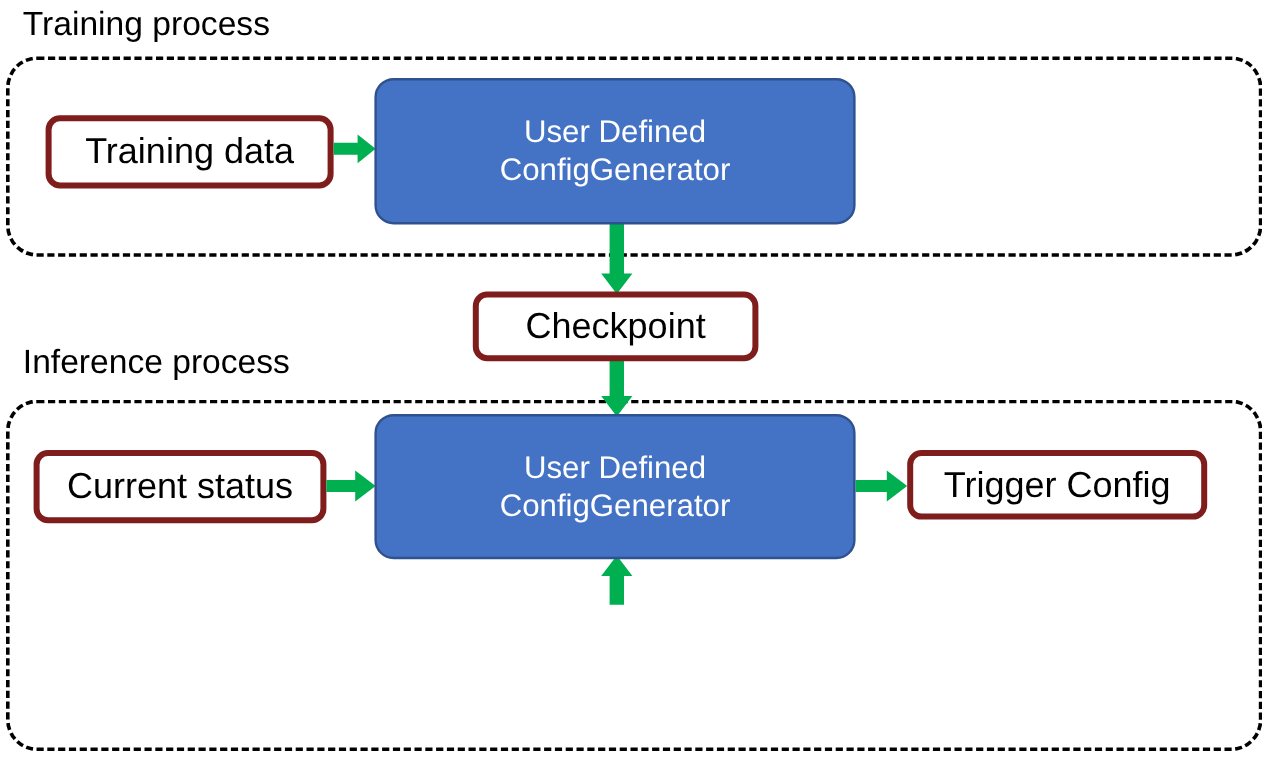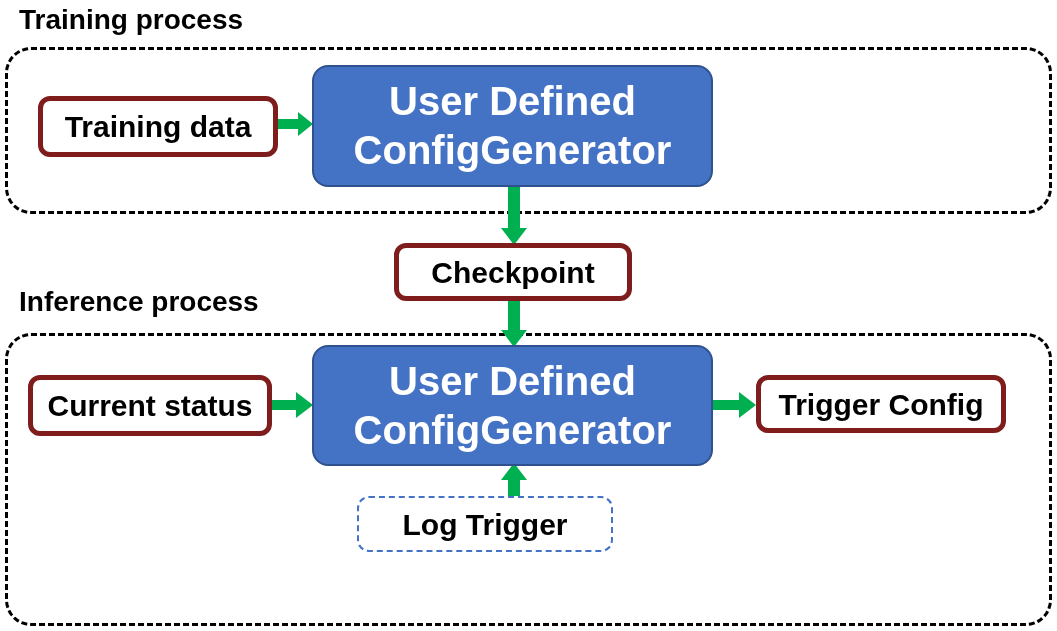--- a/index.html
+++ b/index.html
@@ -10,21 +10,20 @@
   body {
     font-family: "Liberation Sans", sans-serif;
     -webkit-font-smoothing: antialiased;
   }
   #canvas {
     position: relative;
     width: 1057px;
     height: 631px;
     background: #ffffff;
     overflow: hidden;
-    font-weight: bold;
   }
 
   
   .section-caption {
     position: absolute;
     color: #000000;
     font-size: 28px;
     line-height: 1;
     white-space: nowrap;
     font-family: "Liberation Sans", sans-serif;
@@ -60,21 +59,21 @@
     color: #000000;
     font-size: 30px;
     line-height: 1.1;
   }
 
   .node-filled {
     background: #4472C4;
     border: 2px solid #2F528F;
     border-radius: 16px;
     color: #ffffff;
-    font-size: 40px;
+    font-size: 26px;
     line-height: 1.22;
   }
 
   .node-dashed {
     background: #ffffff;
     border: 2px dashed #4472C4;
     border-radius: 12px;
     color: #000000;
     font-size: 30px;
     line-height: 1.1;
@@ -176,18 +175,15 @@
     <span>
       <span>User Defined</span><br>
       <span>ConfigGenerator</span>
     </span>
   </div>
 
   <div class="node node-outline" id="node-output-config">
     <span>Trigger Config</span>
   </div>
 
-  <div class="node node-dashed" id="node-log-trigger">
-    <span>Log Trigger</span>
-  </div>
 
 
 </div>
 
 </body></html>

